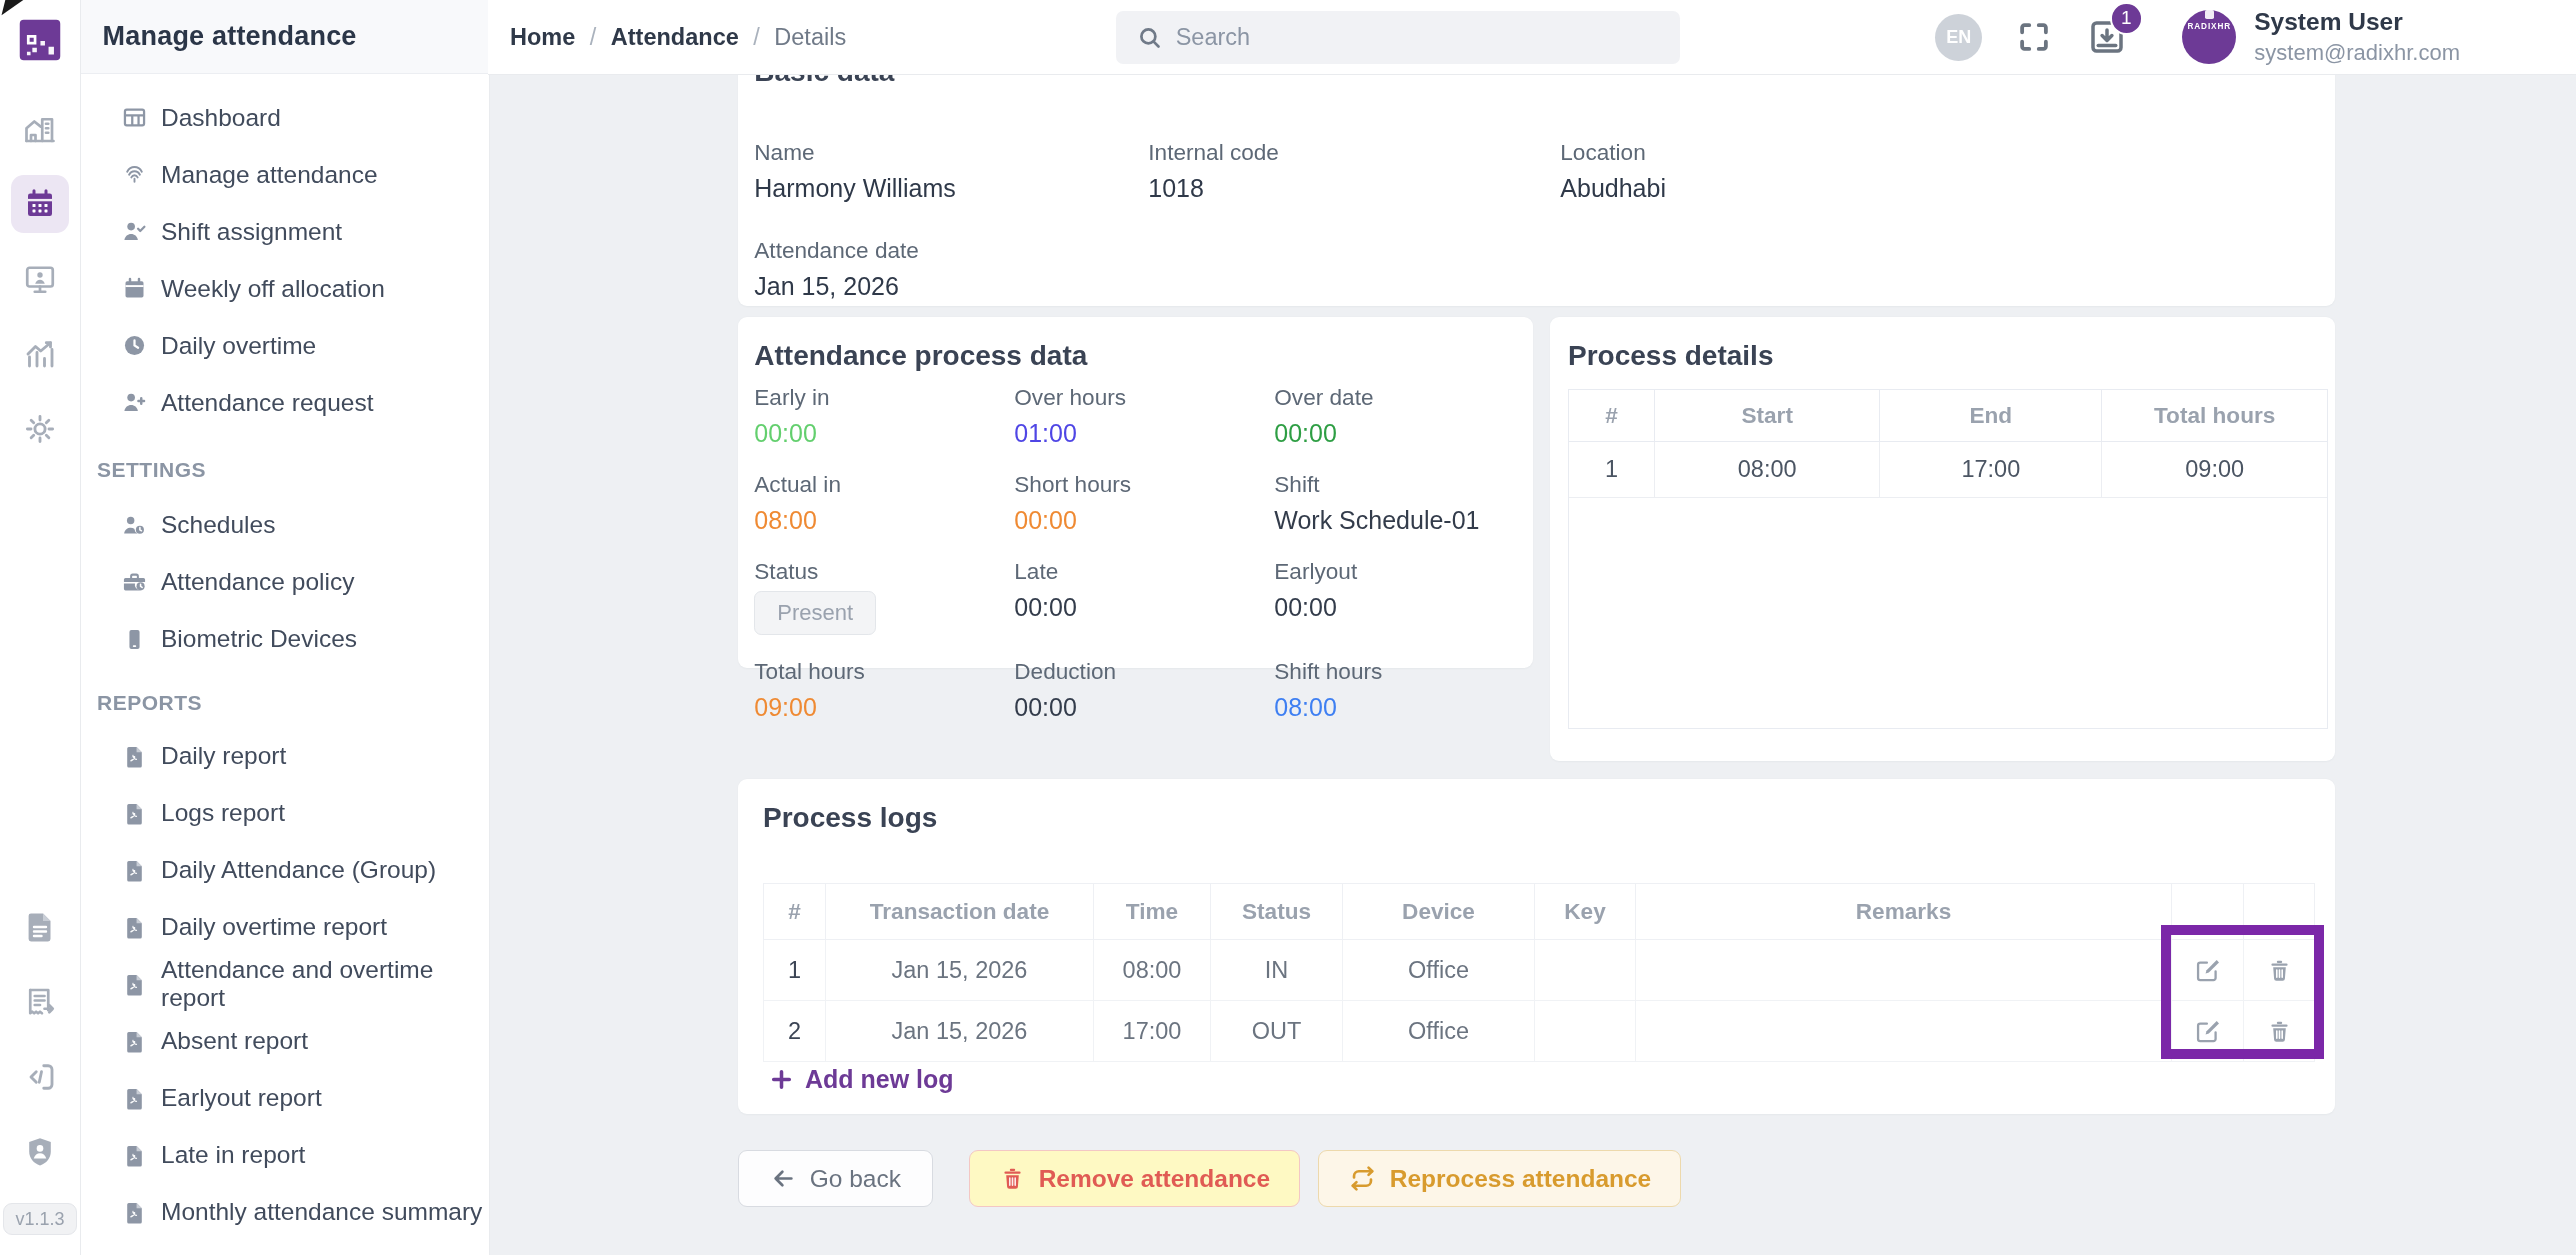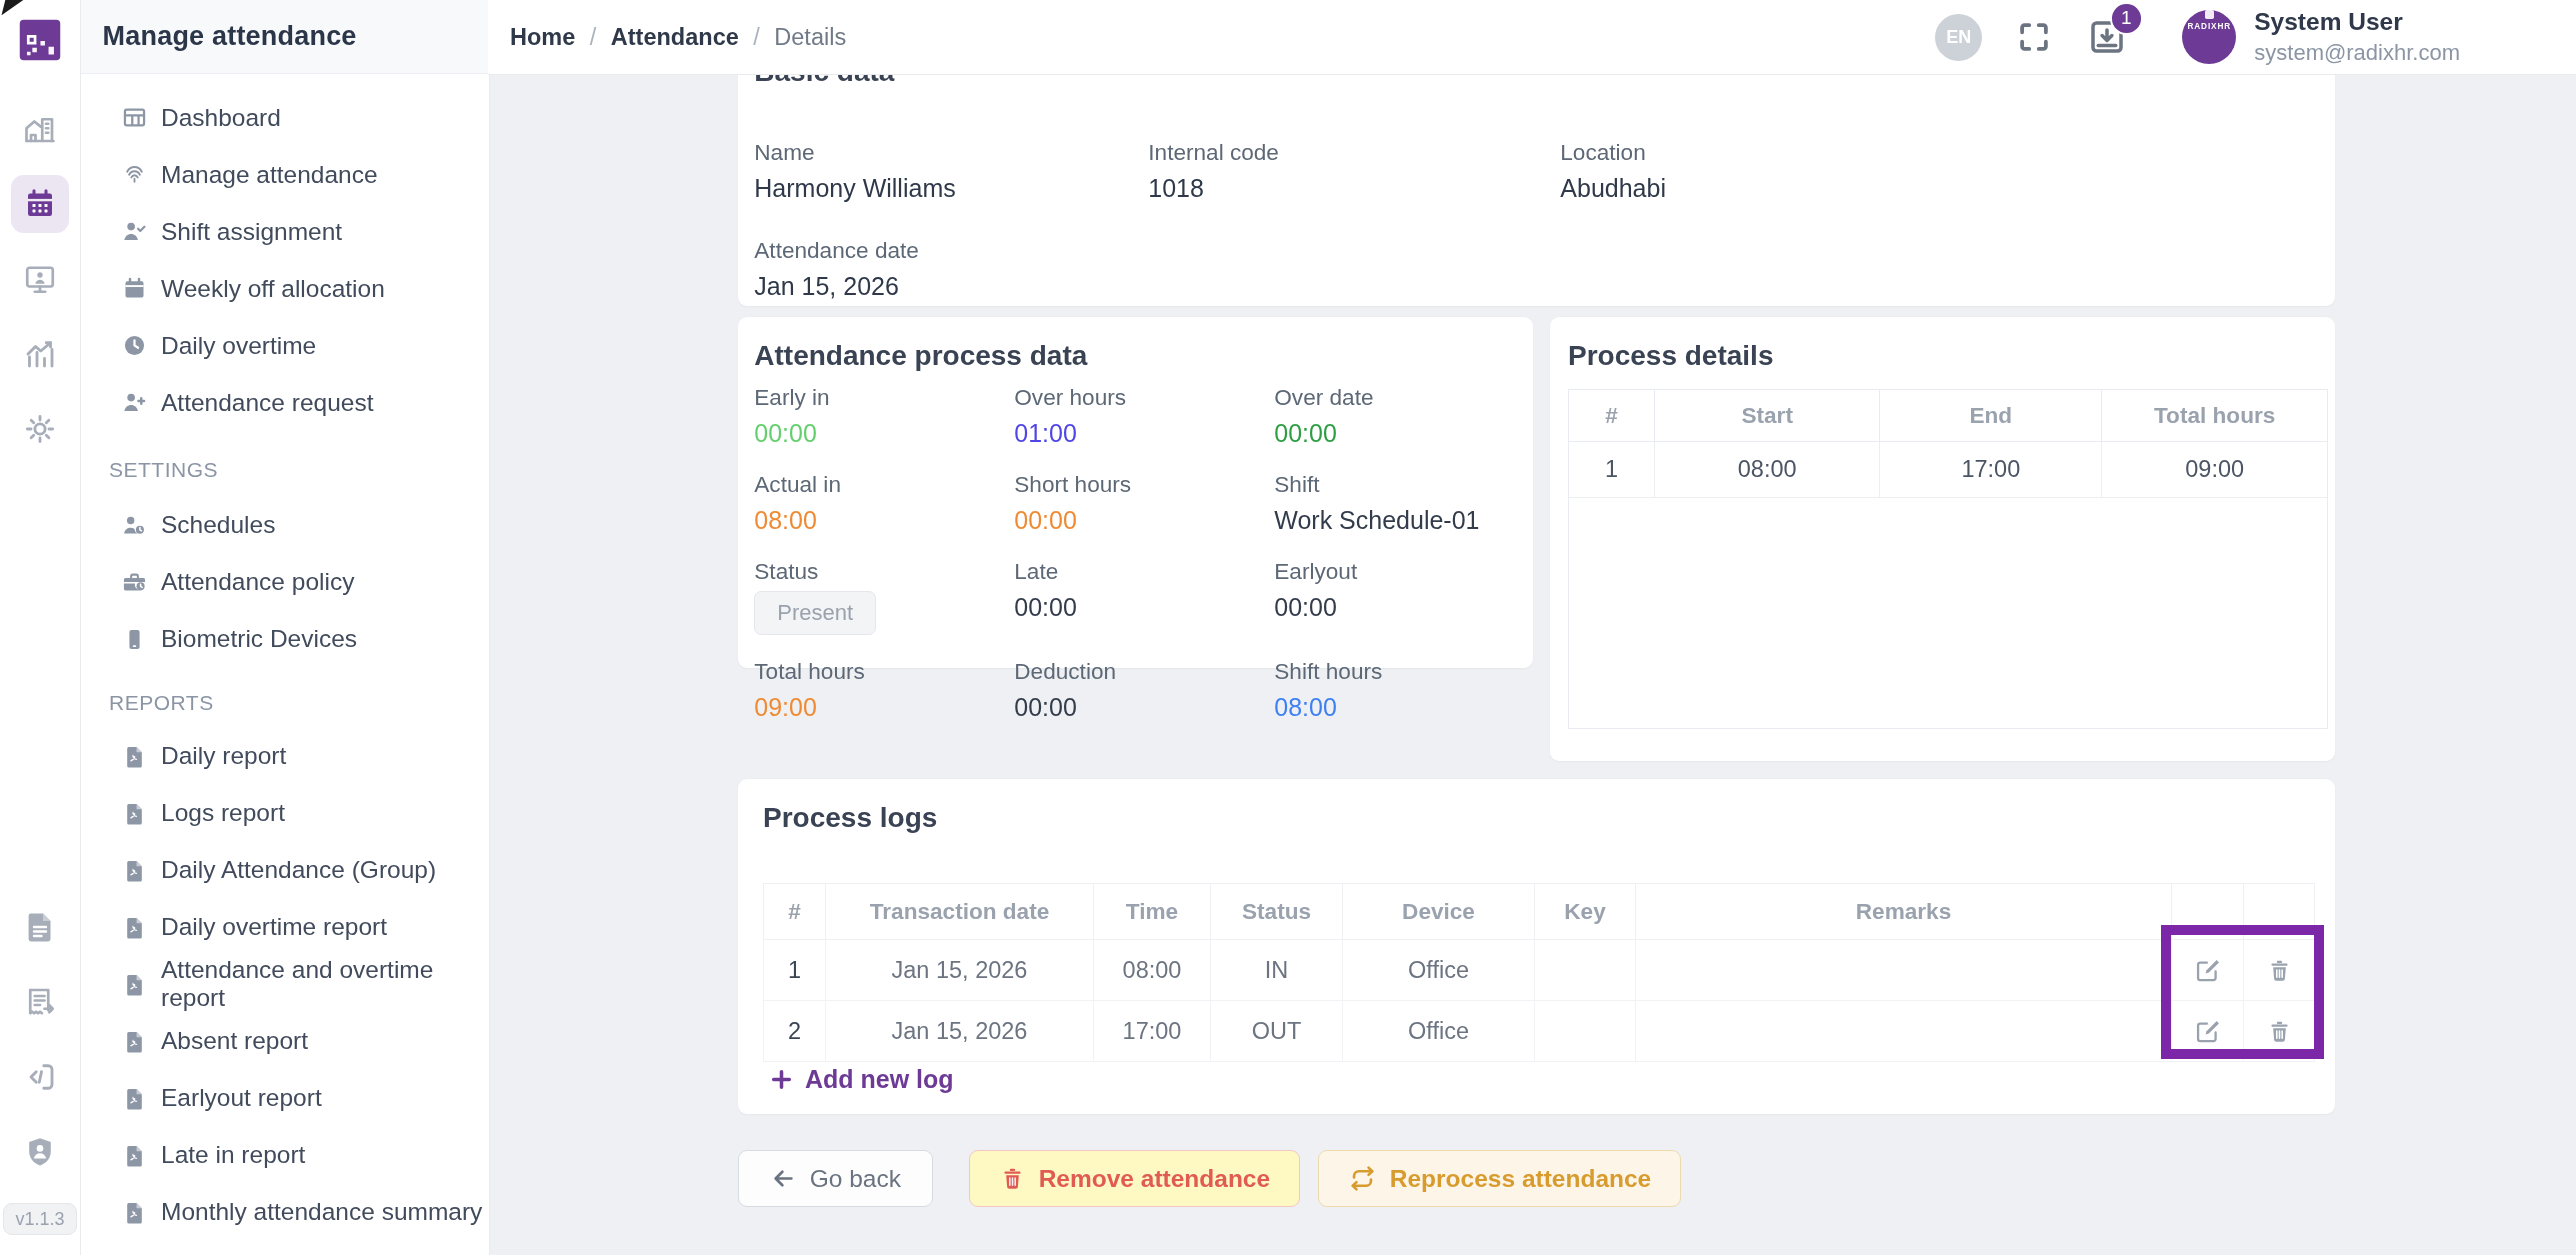--- a/index.html
+++ b/index.html
@@ -20,22 +20,22 @@
   .cursor-artifact{position:absolute;left:3.6px;top:-5.4px;width:0;height:0;
     border-top:23.5px solid #1a1a1a;border-right:20px solid transparent;transform:rotate(14deg);z-index:50}
   
   .sidebar{position:absolute;left:80px;top:0;width:409px;height:1255px;background:#fff;border-right:0.9px solid #e9ebee;z-index:5}
   .sidebar-head{height:74px;background:#f8f9fb;border-bottom:0.9px solid #eceef2;display:flex;align-items:center;padding-left:22.6px;box-sizing:border-box}
   .sidebar-title{font-size:27px;font-weight:700;color:#2b3648;letter-spacing:0.2px}
   .nav{padding-top:15.4px}
   .nav-item{display:flex;align-items:center;height:57px;padding-left:40px;gap:12px;cursor:pointer}
   .nav-item .nav-label{font-size:24.5px;color:#414b5c}
   .nav-ic{width:29px;height:29px;flex:0 0 29px;display:flex;align-items:center;justify-content:center}
-  .nav-section{margin-top:25px;height:27px;display:flex;align-items:center;padding-left:29px;
-    font-size:21px;font-weight:400;color:#8b95a4;letter-spacing:0.5px}
+  .nav-section{margin-top:25px;height:27px;display:flex;align-items:center;padding-left:17px;
+    font-size:21px;font-weight:700;color:#8b95a4;letter-spacing:0.5px}
   .nav-section.reports{margin-top:22px;margin-bottom:11px}
   .nav-section.settings{margin-bottom:13.6px}
   
   .main-header{position:absolute;left:488px;top:0;right:0;height:74px;background:#fff;border-bottom:0.9px solid #e9ebee;z-index:5}
   .breadcrumb{position:absolute;left:22px;top:0;height:74px;display:flex;align-items:center;gap:14.5px;font-size:23.5px}
   .bc-strong{font-weight:700;color:#2f3949}
   .bc-sep{color:#aab2bd}
   .bc-current{color:#707a88}
   .searchbox{position:absolute;left:628px;top:11px;width:564px;height:53px;background:#f1f2f5;border-radius:7.2px;
     display:flex;align-items:center;gap:12.7px;padding-left:20px;box-sizing:border-box}
@@ -388,20 +388,29 @@
 
 <div class="main-header">
   <div class="breadcrumb">
     <span class="bc-strong">Home</span>
     <span class="bc-sep">/</span>
     <span class="bc-strong">Attendance</span>
     <span class="bc-sep">/</span>
     <span class="bc-current">Details</span>
   </div>
 
+  <div class="searchbox">
+    <span>
+        <svg width="27" height="27" viewBox="0 0 24 24" fill="none" stroke="#707a88" stroke-width="2.4" stroke-linecap="round">
+          <circle cx="11" cy="11" r="6.2"></circle>
+          <path d="M15.7 15.7L20 20"></path>
+        </svg>
+      </span>
+    <span class="ph">Search</span>
+  </div>
 
   <div class="hdr-right">
     <div class="lang-badge">EN</div>
     <div class="hdr-ic">
       <svg width="38" height="38" viewBox="0 0 24 24" fill="none" stroke="#6b7480" stroke-width="2.4" stroke-linecap="round">
           <path d="M4.5 9V6A1.5 1.5 0 0 1 6 4.5h3"></path>
           <path d="M15 4.5h3A1.5 1.5 0 0 1 19.5 6v3"></path>
           <path d="M19.5 15v3A1.5 1.5 0 0 1 18 19.5h-3"></path>
           <path d="M9 19.5H6A1.5 1.5 0 0 1 4.5 18v-3"></path>
         </svg>

